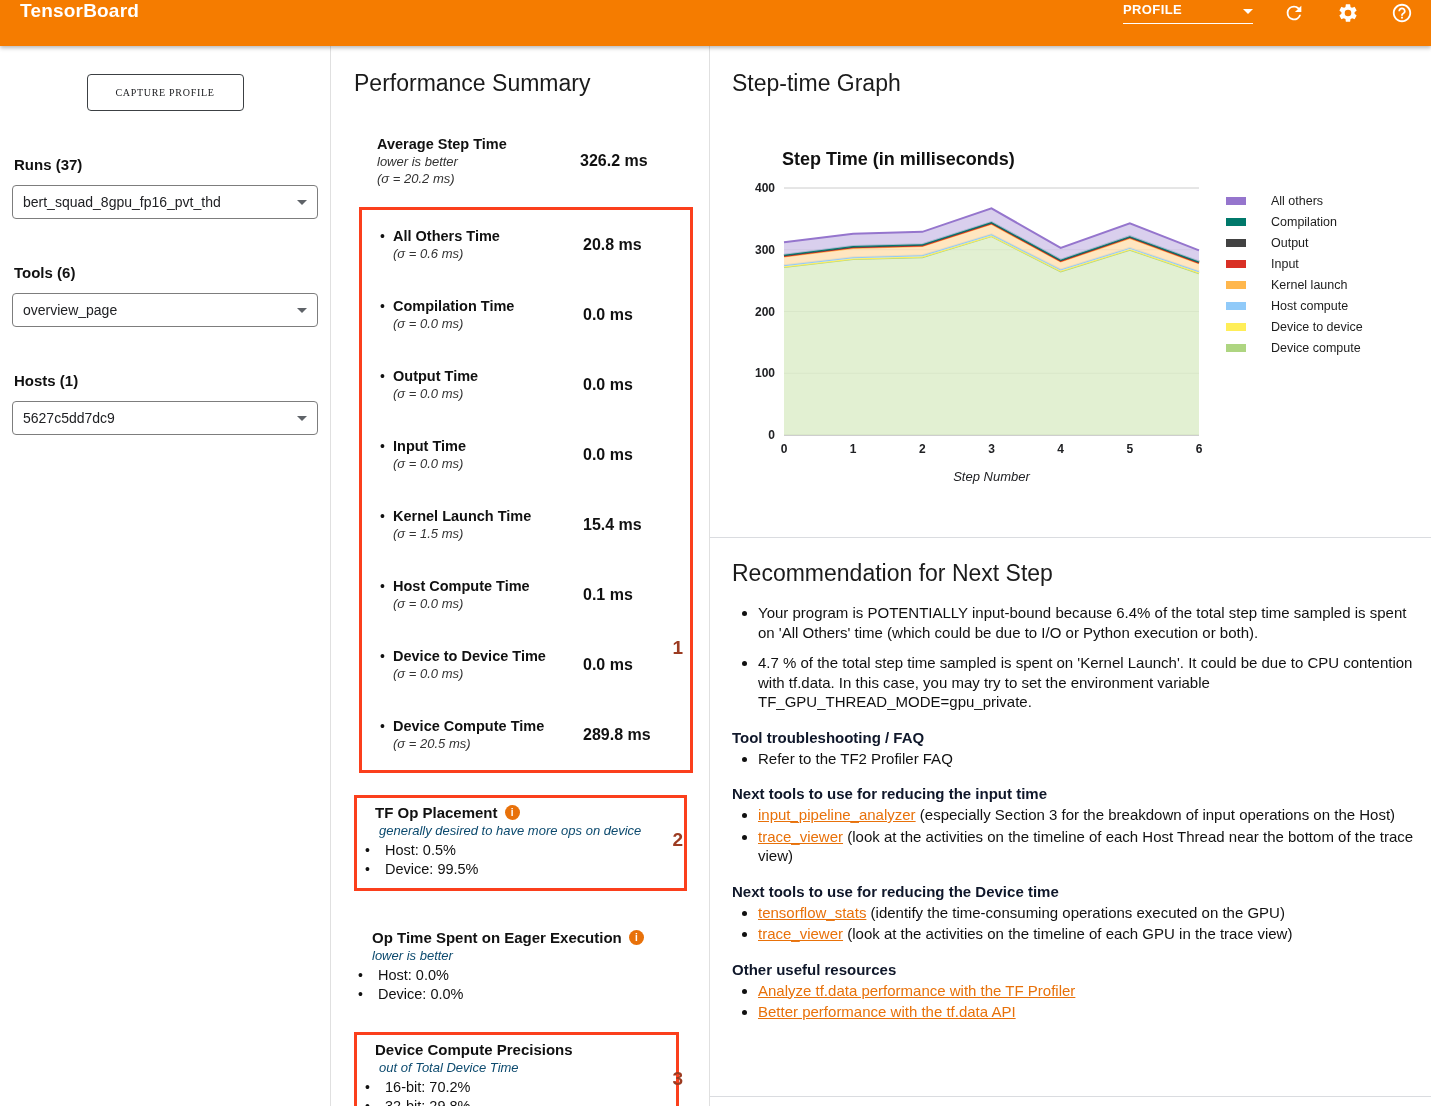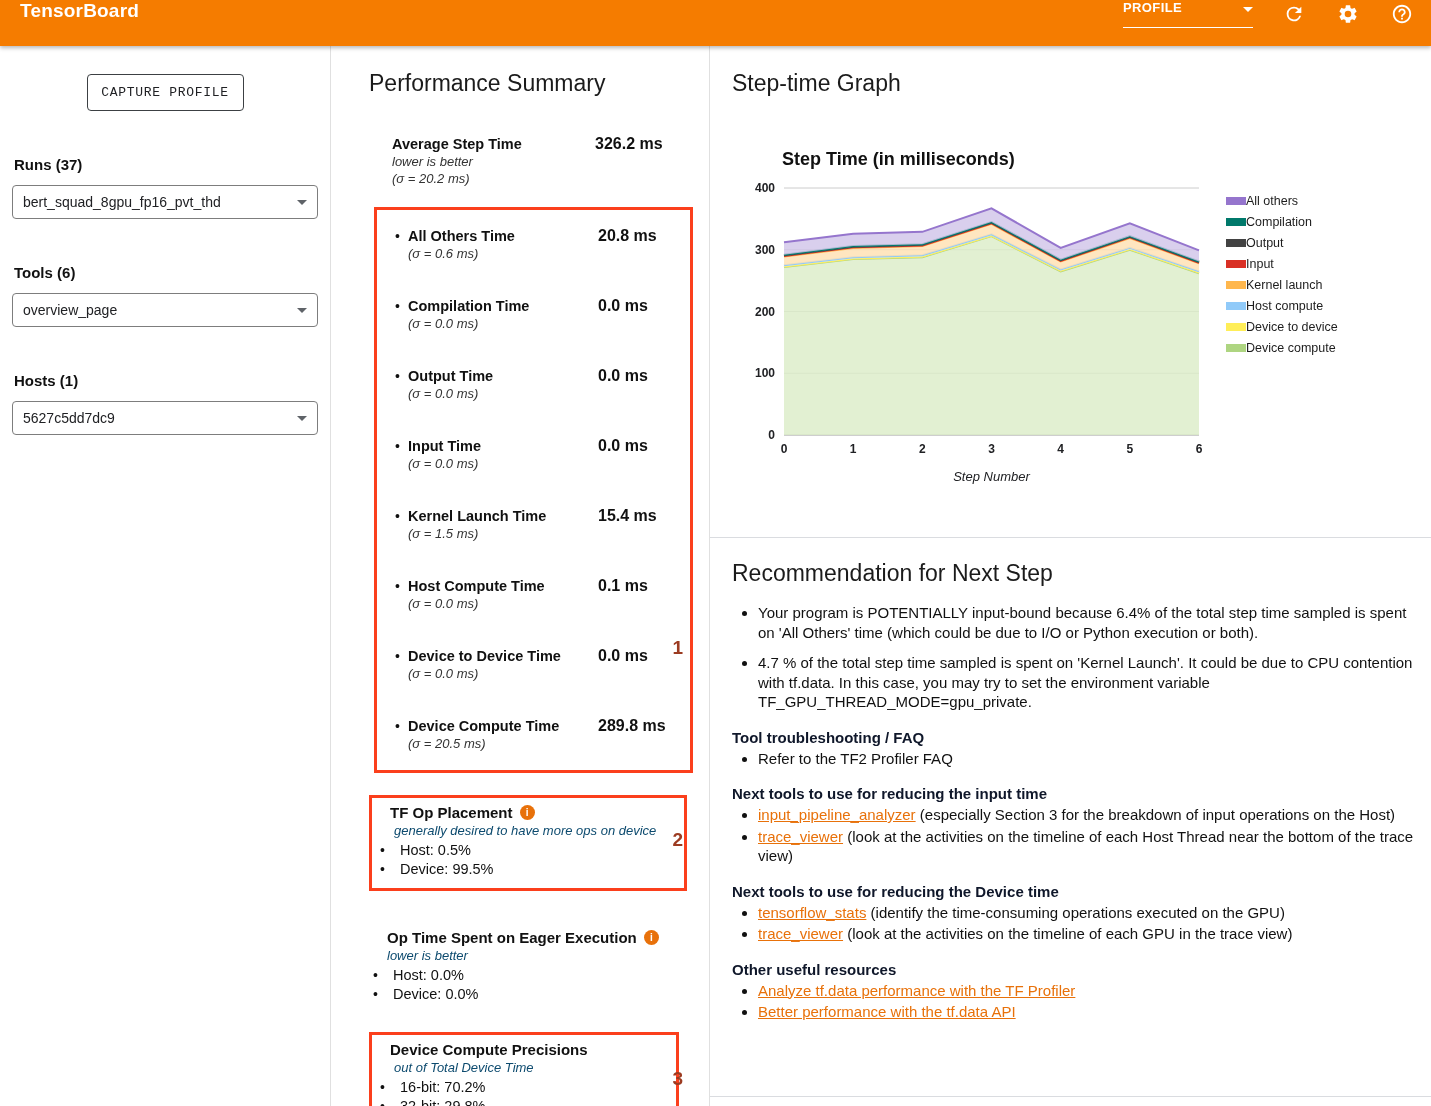--- a/index.html
+++ b/index.html
@@ -5,46 +5,46 @@
   *{box-sizing:border-box;margin:0;padding:0}
   html,body{width:1431px;height:1106px;overflow:hidden}
   body{font-family:"Liberation Sans",sans-serif;color:#212121;background:#fff;font-size:15px}
 
   
   .topbar{height:46px;background:#f57c00;display:flex;align-items:flex-start;justify-content:space-between;
     padding:0 16px 0 20px;box-shadow:0 2px 4px rgba(0,0,0,.28);position:relative;z-index:5}
   .app-title{color:#fff;font-size:19px;font-weight:700;letter-spacing:.2px}
   .topbar-right{display:flex;align-items:center;gap:28px}
   .hdr-select{display:flex;align-items:flex-end;justify-content:space-between;width:130px;
-    border-bottom:1px solid #fff;padding-bottom:12px;cursor:pointer}
+    border-bottom:1px solid #fff;padding-bottom:6px;cursor:pointer}
   .hdr-select-label{color:#fff;font-size:13px;font-weight:700;letter-spacing:.4px}
   .caret-down-w{width:0;height:0;border-left:5px solid transparent;border-right:5px solid transparent;border-top:5px solid #fff;margin-bottom:3px}
   .icon-btn{width:26px;height:26px;display:flex;align-items:center;justify-content:center;cursor:pointer}
   .icon-btn svg{width:22px;height:22px;fill:#fff}
 
   
   .main{display:flex;height:1060px}
   .sidebar{width:330px;flex:none;padding:28px 12px 0 12px}
   .summary-col{width:380px;flex:none;border-left:1px solid #e0e0e0;border-right:1px solid #e0e0e0;
-    padding:24px 0 0 38px;overflow:hidden}
+    padding:24px 0 0 23px;overflow:hidden}
   .right-col{flex:1;display:flex;flex-direction:column;overflow:hidden}
 
   
   .capture-btn{display:block;margin:0 auto;background:#fff;border:1px solid #3c4043;border-radius:4px;
-    height:37px;width:157px;font-size:13px;font-weight:500;letter-spacing:.7px;color:#202124;cursor:pointer;
-    font-family:Liberation Mono, monospace}
+    height:37px;width:157px;font-size:10px;font-weight:500;letter-spacing:.7px;color:#202124;cursor:pointer;
+    font-family:Liberation Serif, serif}
   .sb-label{font-size:15px;font-weight:700;margin:45px 0 12px 2px;color:#111}
   .dropdown{height:34px;border:1px solid #7d7d7d;border-radius:4px;display:flex;align-items:center;
     justify-content:space-between;padding:0 10px;cursor:pointer;background:#fff}
   .dropdown-value{font-size:14px;color:#202124;white-space:nowrap;overflow:hidden}
   .dd-caret{width:0;height:0;border-left:5px solid transparent;border-right:5px solid transparent;border-top:5px solid #5f6368;flex:none;margin-left:6px}
 
   
   .col-heading{font-size:23px;font-weight:500;color:#1b1b1b}
-  .ps-row{display:flex;align-items:flex-start}
+  .ps-row{display:flex;align-items:center}
   .avg-row{margin:38px 18px 0 23px}
   .ps-texts{width:203px}
   .ps-name{font-size:14.5px;font-weight:700;line-height:18px;color:#111}
   .ps-note{font-size:13px;font-style:italic;line-height:17px;color:#333}
   .ps-value{font-size:16px;font-weight:700;color:#111}
   .ann-wrap{position:relative}
   .red-box{border:3px solid #fb3f1c}
   .box1{margin:20px 16px 0 5px;padding:0 0 0 18px}
   .box1 .ps-row{padding:17px 0 18px}
   .bullet{width:13px;font-size:14px;color:#111;flex:none;align-self:flex-start;line-height:18px}
@@ -68,21 +68,21 @@
 
   
   .graph-card{height:491px;padding:24px 0 0 22px;flex:none}
   .chart-title{font-size:18px;font-weight:700;margin:52px 0 0 50px;color:#111}
   .chart-row{display:flex;margin-top:4px}
   svg.step-svg{flex:none}
   svg text{font-family:"Liberation Sans",sans-serif}
   .tick{font-size:12px;font-weight:700;fill:#202124}
   .axis-label{font-size:13px;font-style:italic;fill:#202124}
   .legend{margin:16px 0 0 14px}
-  .legend-item{display:flex;align-items:center;gap:0;height:21px}
+  .legend-item{display:flex;align-items:center;gap:25px;height:21px}
   .legend-swatch{width:20px;height:8px;display:inline-block;flex:none}
   .legend-label{font-size:12.5px;color:#1d1d1d}
 
   .reco-card{border-top:1px solid #dadce0;border-bottom:1px solid #dadce0;padding:22px 8px 0 22px;height:560px}
   .reco-title{font-size:23px;font-weight:500;color:#1b1b1b}
   .reco-bullets{margin:16px 0 0 26px;list-style:disc}
   .reco-bullets li{font-size:15px;line-height:19.5px;margin-bottom:11px;max-width:655px;color:#111}
   .reco-sec-heading{font-size:15px;font-weight:700;margin-top:17px;color:#0f172a}
   .reco-sec ul{margin:3px 0 0 26px;list-style:disc}
   .reco-sec li{font-size:15px;line-height:19.5px;margin-bottom:2px;max-width:660px;color:#111}

